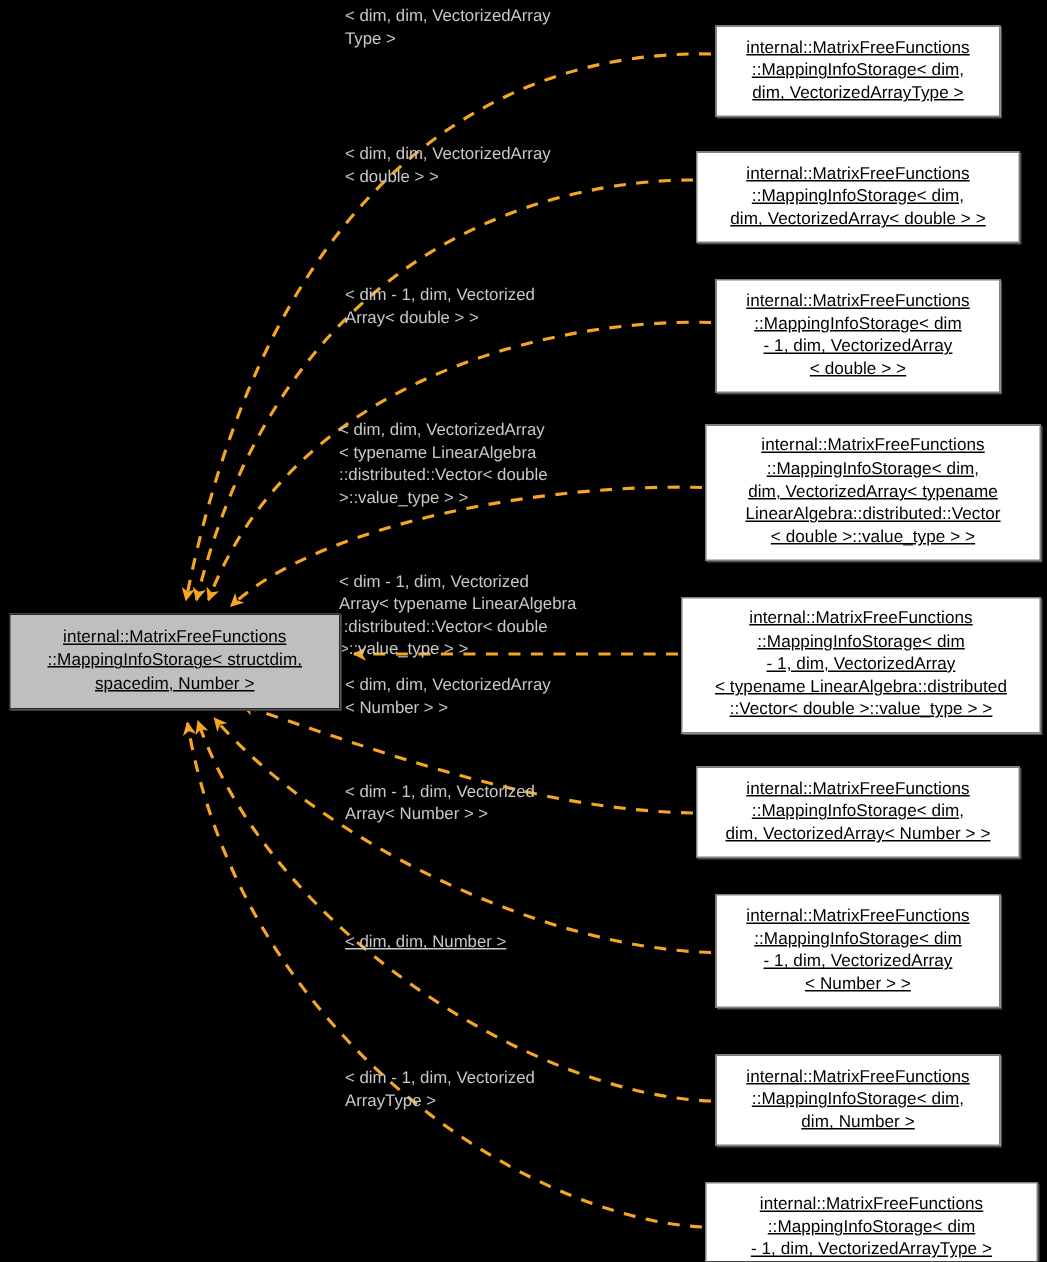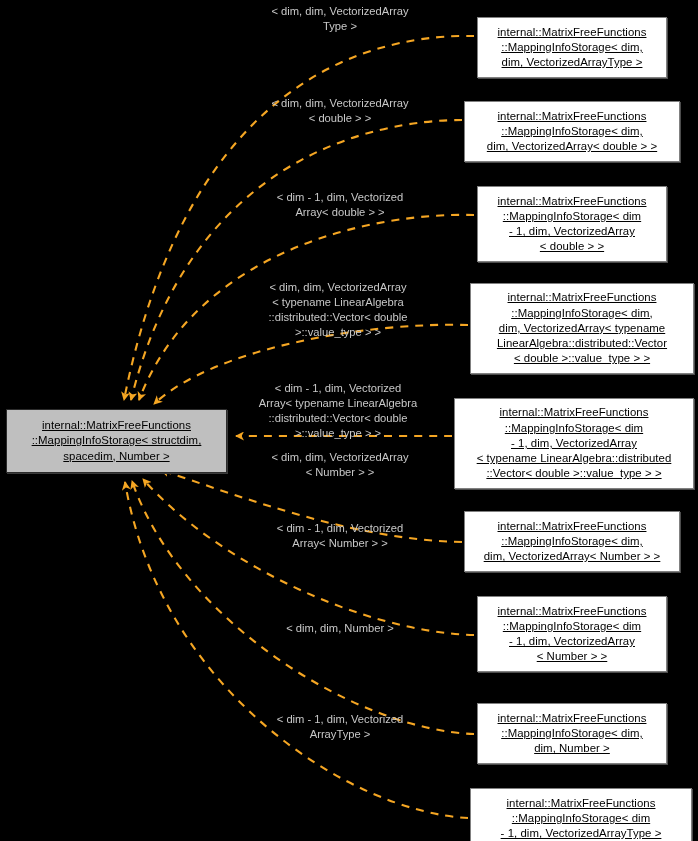--- a/index.html
+++ b/index.html
@@ -50,21 +50,20 @@
   .node-text {
     display: block;
     padding: 0 3px;
     white-space: pre-line;
   }
   .edge-label {
     position: absolute;
     color: #c8c8c8;
     font-size: 11.2px;
     line-height: 15px;
-    text-align: center;
     white-space: pre-line;
     z-index: 2;
     pointer-events: none;
   }
 </style>
 </head>
 <body>
 
 <div id="diagram">
 
@@ -172,18 +171,18 @@
 Array&lt; typename LinearAlgebra
 ::distributed::Vector&lt; double
 &gt;::value_type &gt; &gt;</div>
 
   <div class="edge-label" style="left:230px; top:450px; width:220px;">&lt; dim, dim, VectorizedArray
 &lt; Number &gt; &gt;</div>
 
   <div class="edge-label" style="left:230px; top:521px; width:220px;">&lt; dim - 1, dim, Vectorized
 Array&lt; Number &gt; &gt;</div>
 
-  <div class="edge-label" style="left:230px; top:621px; width:220px;">&lt; dim, dim, Number &gt;</div>
+  <div class="edge-label" style="left:230px; top:621px; width:220px;text-decoration:underline;">&lt; dim, dim, Number &gt;</div>
 
   <div class="edge-label" style="left:230px; top:712px; width:220px;">&lt; dim - 1, dim, Vectorized
 ArrayType &gt;</div>
 
 </div>
 
 </body></html>

